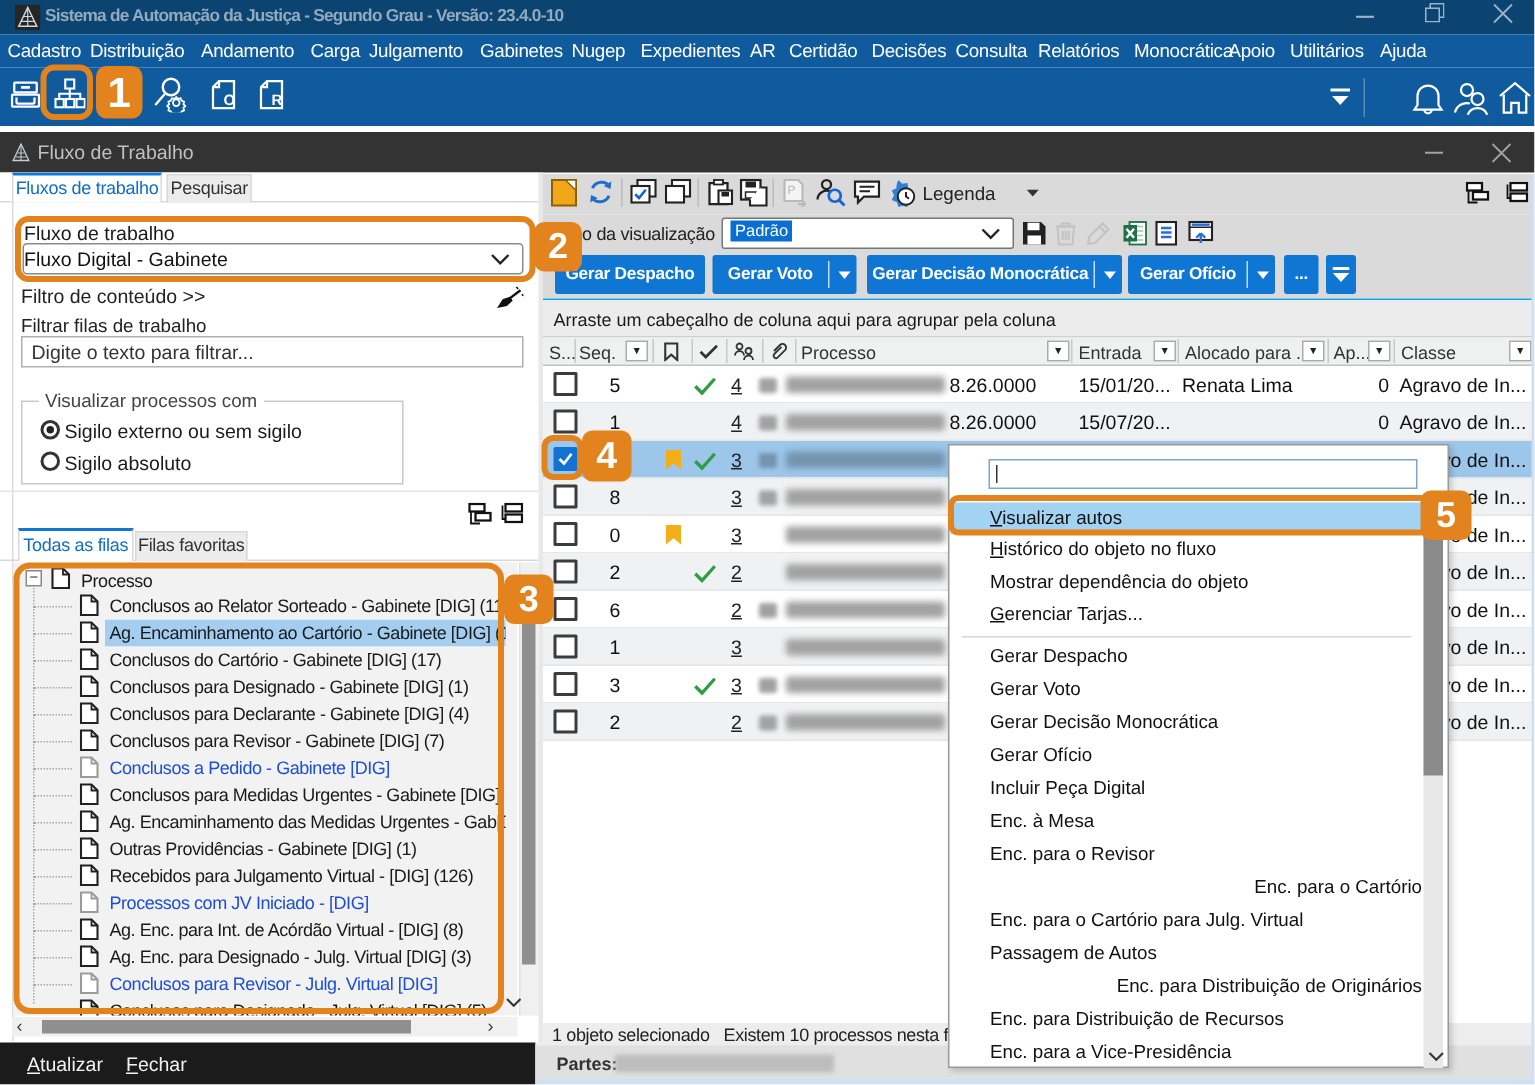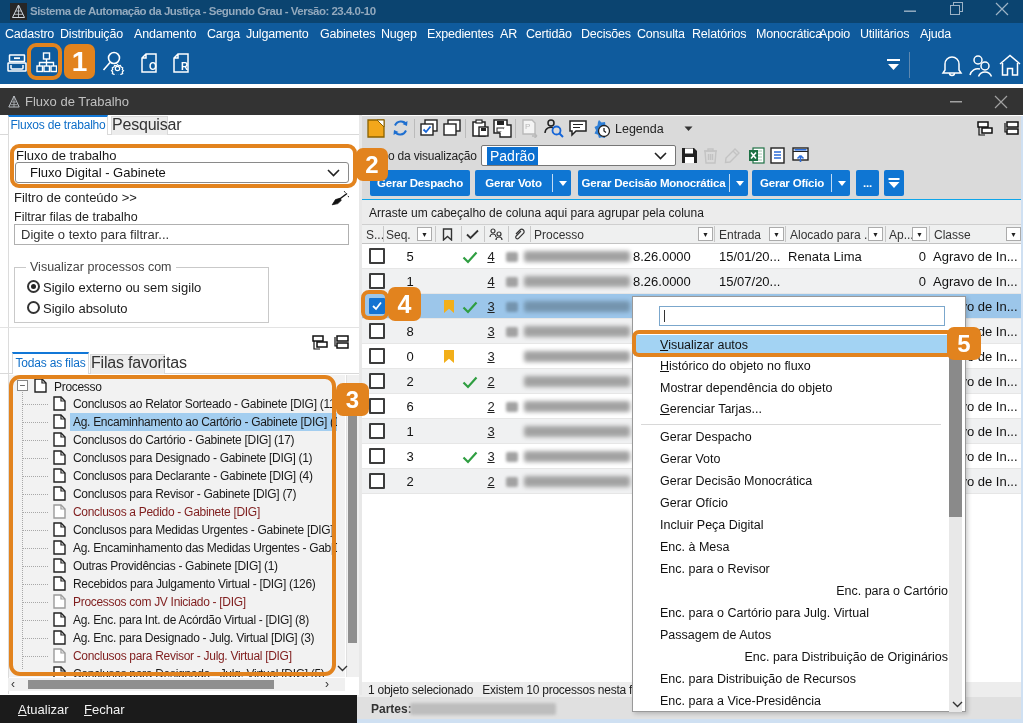--- a/index.html
+++ b/index.html
@@ -10,31 +10,31 @@
   #titlebar { left:0; top:0; width:1023px; height:23px; background:#0b4470; color:#93a9bd; font-size:11.5px; font-weight:bold; letter-spacing:-0.5px; }
   #titlebar .t { position:absolute; left:30px; top:5px; }
   #menubar { left:0; top:23px; width:1023px; height:22px; background:#0f5b9d; color:#fff; font-size:12.5px; }
   #menubar span { position:absolute; top:4px; letter-spacing:-0.2px; }
   #toolbar { left:0; top:45px; width:1023px; height:39px; background:#0f5b9d; }
   #innerbar { left:0; top:88px; width:1023px; height:27px; background:#333333; color:#c0c0c0; font-size:13px; }
   
   #leftpanel { left:0; top:115px; width:359px; height:580px; background:#fff; }
   .tabline { position:absolute; background:#d9d9d9; height:1px; }
   .tab-act { position:absolute; background:#fff; border:1px solid #d9d9d9; border-top:2px solid #1177d7; border-bottom:none; color:#0e6ec8; font-size:12px; text-align:center; white-space:nowrap; letter-spacing:-0.2px; }
-  .tab-in  { position:absolute; background:#ececec; border:1px solid #d9d9d9; border-bottom:none; color:#333; font-size:16px; text-align:center; white-space:nowrap; letter-spacing:-0.2px; }
+  .tab-in  { position:absolute; background:#ececec; border:1px solid #d9d9d9; border-bottom:none; color:#333; font-size:12px; text-align:center; white-space:nowrap; letter-spacing:-0.2px; }
   .lbl { position:absolute; font-size:13px; color:#1a1a1a; }
   .combo { position:absolute; background:#fff; border:1px solid #8a8a8a; border-radius:3px; font-size:13px; color:#111; }
   .inputbox { position:absolute; background:#fff; border:1px solid #b0b0b0; font-size:13px; color:#333; }
   #groupbox { position:absolute; left:14px; top:152px; width:255px; height:56px; border:1px solid #c9c9c9; }
   .radio { position:absolute; width:13px; height:13px; border:2px solid #333; border-radius:50%; background:#fff; }
   .radio.sel::after { content:""; position:absolute; left:2px; top:2px; width:5px; height:5px; background:#222; border-radius:50%; }
   
   #tree { position:absolute; left:9px; top:260px; width:336px; height:302px; background:#f2f2f2; overflow:hidden; }
   .titem { position:absolute; left:0; width:328px; height:18px; font-size:12px; color:#1a1a1a; white-space:nowrap; letter-spacing:-0.3px; overflow:hidden; }
-  .titem.gray { color:#7f1d1d; }
+  .titem.gray { color:#1d4ed8; }
   .ticon { position:absolute; top:1px; }
   .ttext { position:absolute; left:73px; top:2px; }
   
   .sbtrack { position:absolute; background:#f0f0f0; }
   .sbthumb { position:absolute; background:#8f8f8f; }
   .sbarrow { position:absolute; font-size:12px; color:#555; }
   #botbar { left:0; top:695px; width:357px; height:28px; background:#1b1b1b; color:#f2f2f2; font-size:13px; }
   
   #rtool1 { left:362px; top:116px; width:661px; height:27px; background:#dadada; }
   #rtool2 { left:362px; top:143px; width:661px; height:25px; background:#dadada; }
@@ -185,21 +185,21 @@
 </div>
 
 <div class="abs" id="leftpanel">
 
   <div class="tabline" style="left:0;top:19px;width:359px"></div>
   <div class="tab-act" style="left:8px;top:0;width:100px;height:20px;line-height:16px">Fluxos de trabalho</div>
   <div class="tab-in" style="left:111px;top:1px;width:57px;height:19px;line-height:16px">Pesquisar</div>
   <div class="abs" style="left:8px;top:19px;width:1px;height:560px;background:#dcdcdc"></div>
 
   <span class="lbl" style="left:16px;top:33px">Fluxo de trabalho</span>
-  <div class="combo" style="left:15px;top:47px;width:334px;height:21px;line-height:19px"><span style="margin-left:14px">Fluxo Digital - Gabinete</span>
+  <div class="combo" style="left:15px;top:47px;width:334px;height:21px;line-height:19px"><span style="margin-left:0">Fluxo Digital - Gabinete</span>
     <svg class="abs" style="right:8px;top:6px" width="13" height="8" viewBox="0 0 13 8">
         <path d="M1 1 L6.5 6.5 L12 1" fill="none" stroke="#222" stroke-width="1.6"></path>
       </svg>
   </div>
   <span class="lbl" style="left:14px;top:75px;color:#222">Filtro de conteúdo &gt;&gt;</span>
   <svg class="abs" style="left:331px;top:76px" width="18" height="15" viewBox="0 0 18 15">
       <g stroke="#111" fill="none">
         <path d="M16 2.5 L8 8.5" stroke-width="1.5"></path>
         <path d="M8.8 7.3 L4.5 8.6 L1.2 13.8 L6.8 12.6 L10.3 9.3 Z" fill="#111" stroke-width="0.8"></path>
         <path d="M13.2 0.2 l1.2 1.5 M16.8 5.2 l1.5 1" stroke-width="1"></path>
@@ -479,21 +479,21 @@
       <g fill="#fff" stroke="#111" stroke-width="1.5">
         <rect x="4" y="1" width="11" height="5"></rect>
         <rect x="4" y="8" width="11" height="5"></rect>
         <path d="M2 2 V11 H4" fill="none" stroke-width="1.2"></path>
       </g>
     </svg>
 </div>
 <div class="abs" id="rtool2">
   <span class="abs" style="left:26px;top:6px;font-size:12px;color:#222;letter-spacing:-0.2px">o da visualização</span>
   <div class="abs" style="left:119px;top:2px;width:195px;height:21px;background:#fff;border:1px solid #767676;border-radius:2px">
-    <span class="abs" style="left:5px;top:1px;background:#0a6fd0;color:#fff;font-size:14px;padding:1px 3px">Padrão</span>
+    <span class="abs" style="left:5px;top:1px;background:#0a6fd0;color:#fff;font-size:11px;padding:1px 3px">Padrão</span>
     <svg class="abs" style="right:8px;top:6px" width="13" height="8" viewBox="0 0 13 8">
         <path d="M1 1 L6.5 6.5 L12 1" fill="none" stroke="#222" stroke-width="1.6"></path>
       </svg>
   </div>
 
   <svg class="abs" style="left:319px;top:4px" width="17" height="17" viewBox="0 0 17 17">
       <path d="M1 1 H13 L16 4 V16 H1 Z" fill="#222"></path>
       <rect x="4" y="1.5" width="8" height="5" fill="#fff"></rect>
       <rect x="4" y="10" width="9" height="6" fill="#fff"></rect>
     </svg>

